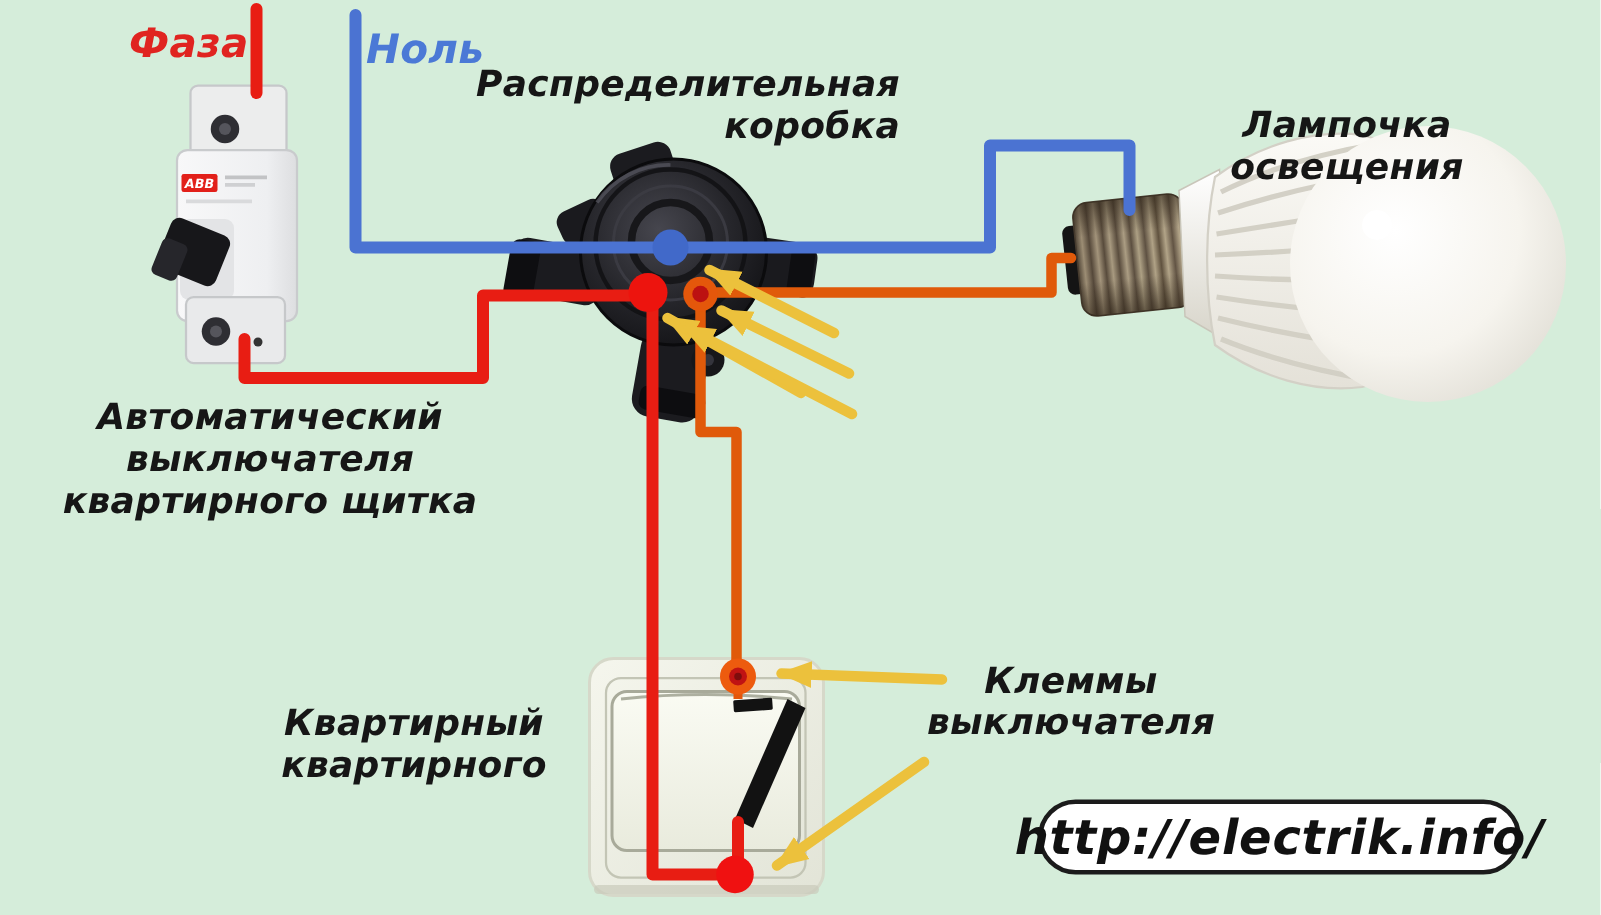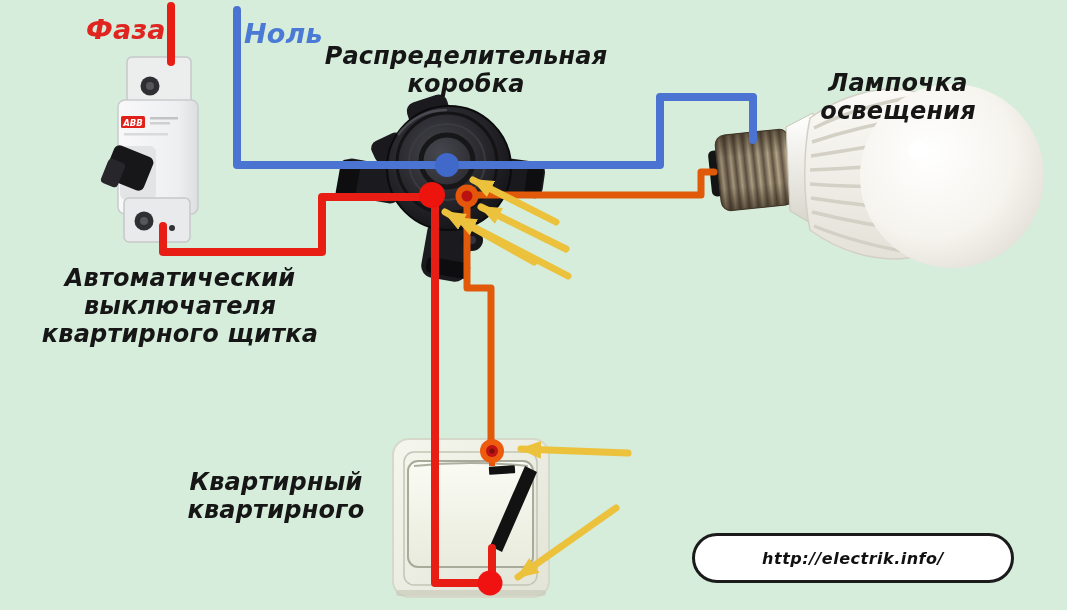--- a/index.html
+++ b/index.html
@@ -13,21 +13,21 @@
     position:absolute;font-weight:bold;font-style:italic;
     font-size:24px;line-height:28px;color:var(--label_text,#161616);
     text-align:center;white-space:pre-line;letter-spacing:0.2px;
   }
   .lbl--phase{color:var(--phase_text,#e02420);font-size:27px;line-height:27px;}
   .lbl--neutral{color:var(--neutral_text,#4b79d6);font-size:27px;line-height:27px;}
   .url-badge{
     position:absolute;left:692px;top:533px;width:316px;height:44px;
     background:#ffffff;border:3px solid #1b1b1b;border-radius:26px;
     display:flex;align-items:center;justify-content:center;
-    font-weight:bold;font-style:italic;font-size:16px;color:#111;
+    font-weight:bold;font-style:italic;font-size:32px;color:#111;
     letter-spacing:0.5px;
   }
   .wire{fill:none;stroke-linecap:round;stroke-linejoin:round;}
   .w-phase{stroke:var(--phase_wire,#e81d13);stroke-width:8;}
   .w-neutral{stroke:var(--neutral_wire,#4b73d2);stroke-width:8;}
   .w-switched{stroke:var(--switched_wire,#e05a0a);stroke-width:7;}
   .arrow{stroke:var(--arrow,#ecc13c);stroke-width:7;stroke-linecap:round;fill:none;}
 </style>
 </head>
 <body>
@@ -199,26 +199,28 @@
       <path class="arrow" marker-end="url(#ah)" d="M566,249 L481,207"></path>
       <path class="arrow" marker-end="url(#ah)" d="M534,262 L445,212"></path>
       <path class="arrow" marker-end="url(#ah)" d="M568,276 L456,218"></path>
       <path class="arrow" marker-end="url(#ah)" d="M628,453 L521,449"></path>
       <path class="arrow" marker-end="url(#ah)" d="M616,508 L518,577"></path>
     </g>
   </svg>
 
   <div class="lbl lbl--phase" style="left:86px;top:16px;">Фаза</div>
   <div class="lbl lbl--neutral" style="left:244px;top:20px;">Ноль</div>
-  <div class="lbl" style="left:316px;top:42px;width:300px;">Распределительная
+  <div class="lbl" style="left:300px;top:42px;width:300px;text-align:right;">Распределительная
 коробка</div>
   <div class="lbl" style="left:748px;top:25px;width:300px;margin-top:44px;">Лампочка
 освещения</div>
   <div class="lbl" style="left:20px;top:264px;width:320px;">Автоматический
 выключателя
 квартирного щитка</div>
   <div class="lbl" style="left:126px;top:468px;width:300px;">Квартирный
 квартирного</div>
+  <div class="lbl" style="left:564px;top:441px;width:300px;line-height:27px;">Клеммы
+выключателя</div>
 
   <div class="url-badge">
     <span>http://electrik.info/</span>
   </div>
 </div>
 
 </body></html>

